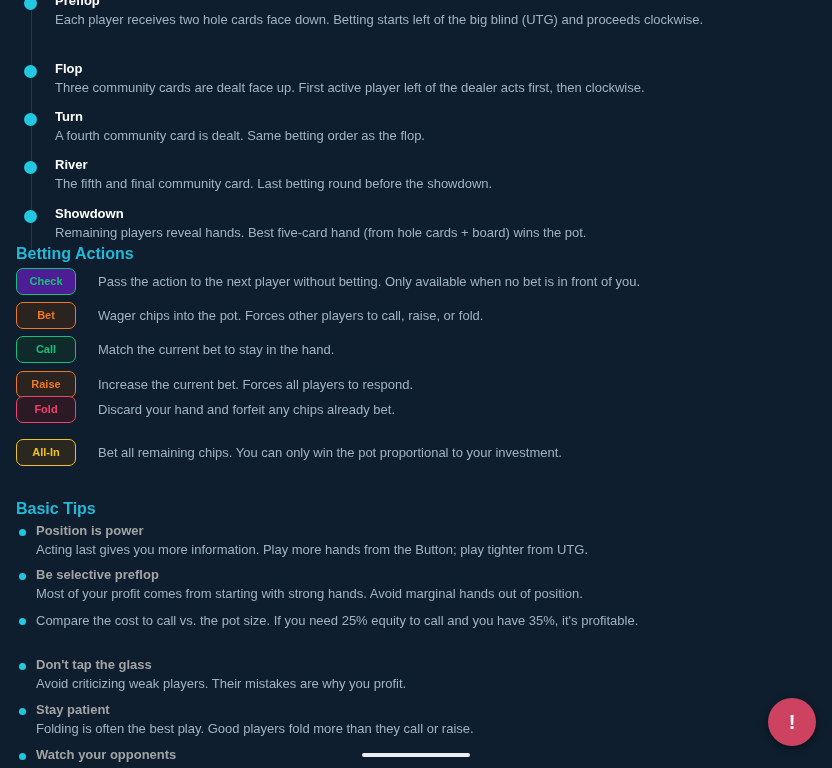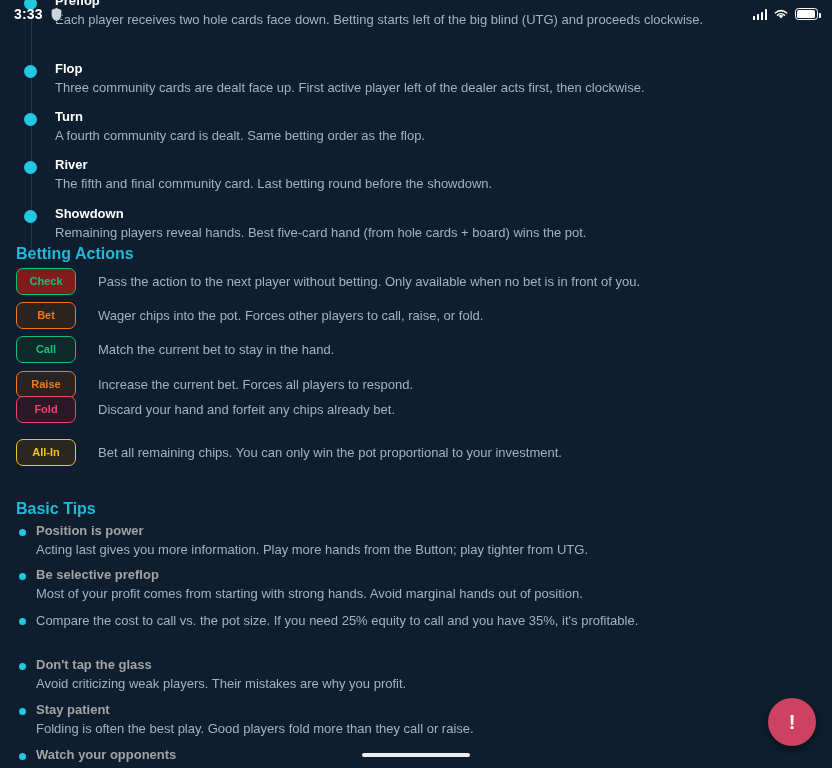--- a/index.html
+++ b/index.html
@@ -124,21 +124,21 @@
       <div class="tl-item" style="height:49px;">
         <span class="tl-dot"></span>
         <div class="tl-title">Showdown</div>
         <div class="tl-desc">Remaining players reveal hands. Best five-card hand (from hole cards + board) wins the pot.</div>
       </div>
     </div>
 
     <div class="section-h" style="position:absolute; left:0; top:244px;">Betting Actions</div>
 
     <div class="act-row" style="position:absolute; left:0; top:268px; width:700px;">
-      <span class="badge" style="color:#13c17a; background:#7f1d1d; border-color:#13c17a;">Check</span>
+      <span class="badge" style="color:#13c17a; background:#4c1d95; border-color:#13c17a;">Check</span>
       <span class="act-desc">Pass the action to the next player without betting. Only available when no bet is in front of you.</span>
     </div>
 
     <div class="act-row" style="position:absolute; left:0; top:302px; width:700px;">
       <span class="badge" style="color:#f0781e; background:#2a2320; border-color:#f0781e;">Bet</span>
       <span class="act-desc">Wager chips into the pot. Forces other players to call, raise, or fold.</span>
     </div>
 
     <div class="act-row" style="position:absolute; left:0; top:336px; width:700px;">
       <span class="badge" style="color:#13c17a; background:#102a2b; border-color:#13c17a;">Call</span>
@@ -192,42 +192,18 @@
     </div>
 
     <div class="tip" style="position:absolute; left:0; top:746px; width:760px;">
       <span class="tip-dot"></span>
       <div class="tip-title">Watch your opponents</div>
       <div class="tip-desc">Note who plays too many hands and who folds too very often and who bluffs.</div>
     </div>
 
   </div>
 
-  <div class="statusbar">
-    <div class="sb-left">
-      <span class="sb-time">3:33</span>
-      <svg class="sb-shield" viewBox="0 0 24 28">
-        <path d="M12 1 L22 5 V14 C22 21 17 25.5 12 27 C7 25.5 2 21 2 14 V5 Z" fill="#c9d4de" stroke="#0e1e2e" stroke-width="1.6"></path>
-      </svg>
-    </div>
-    <div class="sb-right">
-      <span class="sb-signal">
-        <i></i>
-          <i></i>
-          <i></i>
-          <i></i>
-      </span>
-      <svg class="sb-wifi" viewBox="0 0 22 16">
-        <path d="M11 14.2 L7.6 10.4 A5.2 5.2 0 0 1 14.4 10.4 Z" fill="#ffffff"></path>
-        <path d="M3.2 6.6 A11 11 0 0 1 18.8 6.6" stroke="#ffffff" stroke-width="2.1" fill="none" stroke-linecap="round"></path>
-        <path d="M6.1 9.6 A7 7 0 0 1 15.9 9.6" stroke="#ffffff" stroke-width="2" fill="none" stroke-linecap="round"></path>
-      </svg>
-      <span class="sb-batt">
-          <i></i>
-        </span>
-    </div>
-  </div>
 
   <button class="fab">!</button>
 
   <div class="home-ind"></div>
 
 </div>
 
 </body></html>

